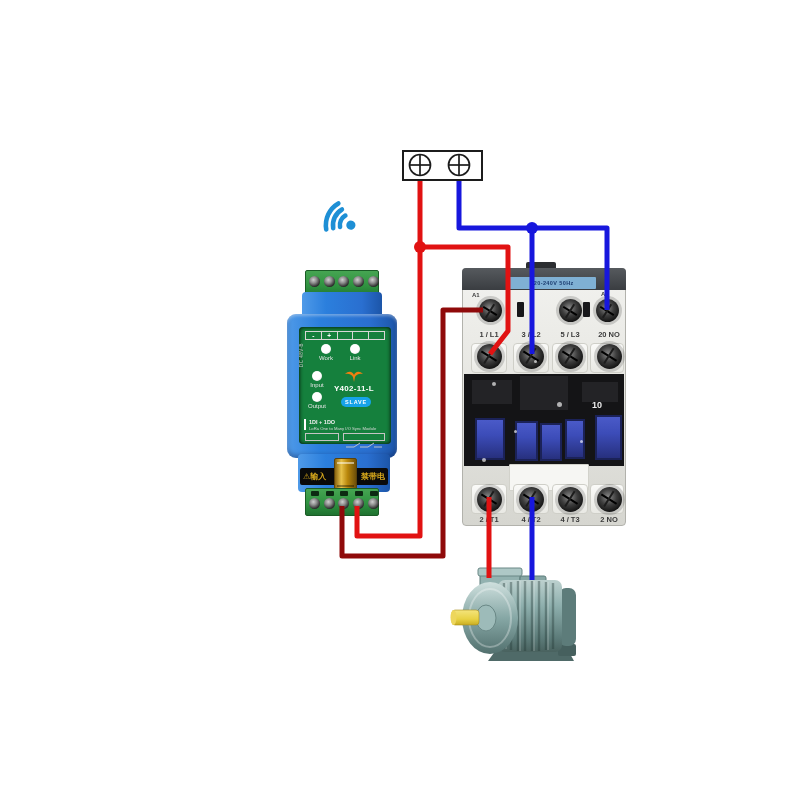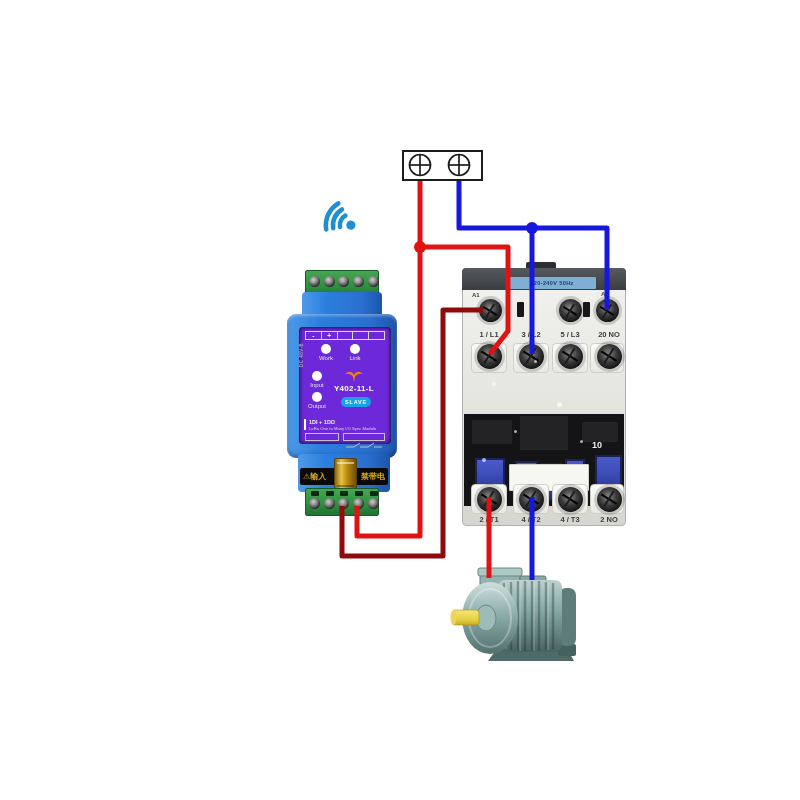--- a/index.html
+++ b/index.html
@@ -28,21 +28,21 @@
   
   #module{left:287px;top:270px;width:110px;height:248px;z-index:10;}
   .gterm{background:linear-gradient(180deg,#46a552,#2f9240 55%,#1f7230);
     border:1px solid #1a5c26;border-radius:2px;box-sizing:border-box;}
   .gscrew{width:11px;height:11px;border-radius:50%;
     background:radial-gradient(circle at 40% 35%,#cfcfcf,#8a8a8a 35%,#2f2f2f 70%,#111 95%);}
   .gslot{width:8px;height:5px;background:#0c2a12;border-radius:1px;}
   .mblue{background:linear-gradient(90deg,#4f9ae8,var(--module-blue,#2b7fdd) 30%,#2a6fd0 75%,#1c55a8);}
   .step{border-radius:4px;}
   #mod-body{border-radius:9px;box-shadow:inset 0 2px 3px rgba(255,255,255,.35), inset 0 -3px 5px rgba(0,0,40,.3);}
-  #panel{background:#6d28d9;border-radius:4px;box-shadow:inset 0 0 4px #000;}
+  #panel{background:#15803d;border-radius:4px;box-shadow:inset 0 0 4px #000;}
   .io-row{display:flex;border:1px solid #d8d8d8;box-sizing:border-box;}
   .io-cell{flex:1;border-right:1px solid #d8d8d8;color:#fff;font-size:6.5px;line-height:7px;
     text-align:center;font-weight:bold;}
   .io-cell:last-child{border-right:none;}
   .led{border-radius:50%;background:radial-gradient(circle at 40% 35%,#ffffff 55%,#cfcfcf);}
   .led-label{color:#e6e6e6;font-size:6px;text-align:center;}
   #model-name{color:#fff;font-weight:bold;font-size:8px;letter-spacing:.3px;text-align:center;}
   #slave-badge{background:var(--slave-badge,#16a3e8);border-radius:5px;color:#fff;
     font-size:5.5px;font-weight:bold;text-align:center;line-height:10px;letter-spacing:.8px;}
   .spec1{color:#f0f0f0;font-size:5.5px;font-weight:bold;line-height:6px;}
@@ -72,21 +72,21 @@
   .cscrew{border-radius:50%;box-shadow:0 0 0 3px rgba(30,30,30,.18);
     background:radial-gradient(circle at 45% 40%,#8a8a8a,#3c3c3c 40%,#0e0e0e 78%);}
   .cscrew:before,.cscrew:after{content:"";position:absolute;left:15%;right:15%;top:50%;height:2px;
     margin-top:-1px;background:#000;}
   .cscrew:before{transform:rotate(32deg);}
   .cscrew:after{transform:rotate(-58deg);background:#1c1c1c;}
   .cslot{background:#17171a;border-radius:1px;}
   .term-label{font-size:7.5px;color:#3a3a3a;font-weight:bold;text-align:center;width:40px;}
   .cell{background:linear-gradient(180deg,#fafaf8,#e9e9e4);border:1px solid #cfcfc8;border-radius:4px;
     box-sizing:border-box;}
-  #cmid{left:2px;top:112px;width:160px;height:92px;background:#141416;margin-top:40px;}
+  #cmid{left:2px;top:112px;width:160px;height:92px;background:#141416;}
   .cmid-block{background:#232326;}
   .contact{background:linear-gradient(180deg,#4a5ac8,var(--contact-blue,#3c4cb8) 40%,#27307e);
     border:2px solid #1b2258;box-sizing:border-box;}
   #rating{color:#ececec;font-size:9px;font-weight:bold;}
   #cwhite{left:47px;top:202px;width:80px;height:27px;background:#f6f6f3;border:1px solid #d2d2cb;
     box-sizing:border-box;border-radius:1px;}
   .speck{border-radius:50%;background:rgba(255,255,255,.65);}
 
   
   #motor{left:446px;top:566px;width:140px;height:100px;z-index:10;}

